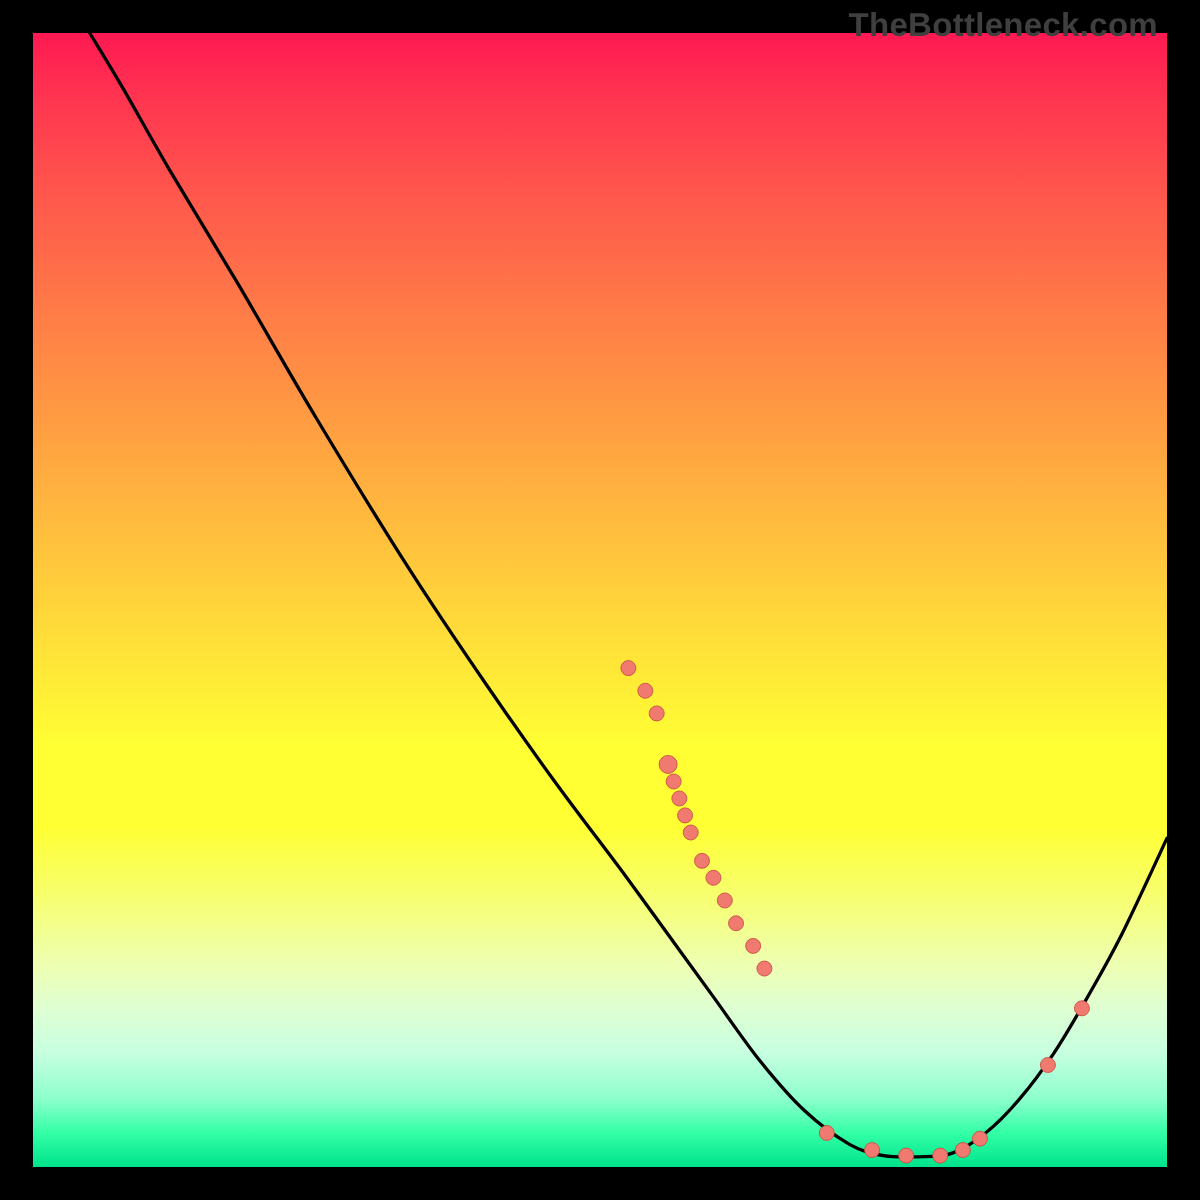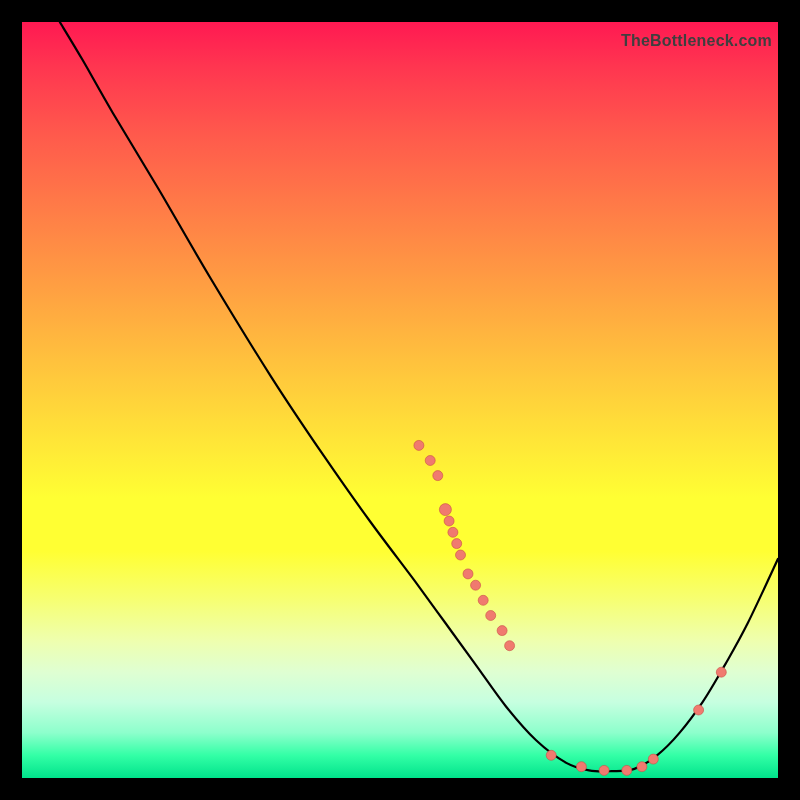--- a/index.html
+++ b/index.html
@@ -39,24 +39,23 @@
       #33ffa6 97%,
       #00e38b 100%);
   }
   .curve-svg { position: absolute; inset: 0; }
   .source {
     position: absolute;
     top: 4px;
     right: 28px;
     font-family: Arial, Helvetica, sans-serif;
     font-weight: 700;
-    font-size: 16px;
+    font-size: 22px;
     color: #3f3f3f;
     letter-spacing: 0.2px;
-    margin-top: 28px;
   }
 </style>
 </head>
 <body>
 <div class="frame">
   <div class="plot-area">
     <div class="gradient"></div>
     <svg class="curve-svg" viewBox="0 0 756 756" preserveAspectRatio="none">
       <path id="curve-path" d="M 37.8 0.0 C 41.6 6.3, 51.7 22.7, 60.5 37.8 C 69.3 52.9, 78.1 69.3, 90.7 90.7 C 103.3 112.1, 119.7 138.6, 136.1 166.3 C 152.5 194.0, 170.1 225.5, 189.0 257.0 C 207.9 288.5, 230.6 325.7, 249.5 355.3 C 268.4 384.9, 286.0 410.8, 302.4 434.7 C 318.8 458.6, 332.6 478.2, 347.8 499.0 C 362.9 519.8, 380.5 542.4, 393.1 559.4 C 405.7 576.5, 413.3 587.2, 423.4 601.0 C 433.4 614.9, 443.5 628.7, 453.6 642.6 C 463.7 656.5, 473.8 671.6, 483.8 684.2 C 493.9 696.8, 504.0 708.8, 514.1 718.2 C 524.2 727.7, 535.5 735.8, 544.3 740.9 C 553.1 745.9, 559.4 747.1, 567.0 748.4 C 574.6 749.8, 582.1 749.4, 589.7 749.2 C 597.2 748.9, 604.8 749.6, 612.4 746.9 C 619.9 744.3, 627.5 739.4, 635.0 733.3 C 642.6 727.3, 650.2 719.5, 657.7 710.6 C 665.3 701.8, 672.8 691.7, 680.4 680.4 C 688.0 669.1, 695.5 655.8, 703.1 642.6 C 710.6 629.4, 716.9 618.7, 725.8 601.0 C 734.6 583.4, 751.0 547.5, 756.0 536.8" fill="none" stroke="#000000" stroke-width="2.2" stroke-linejoin="round" stroke-linecap="round"></path>
       <g id="points-group">

